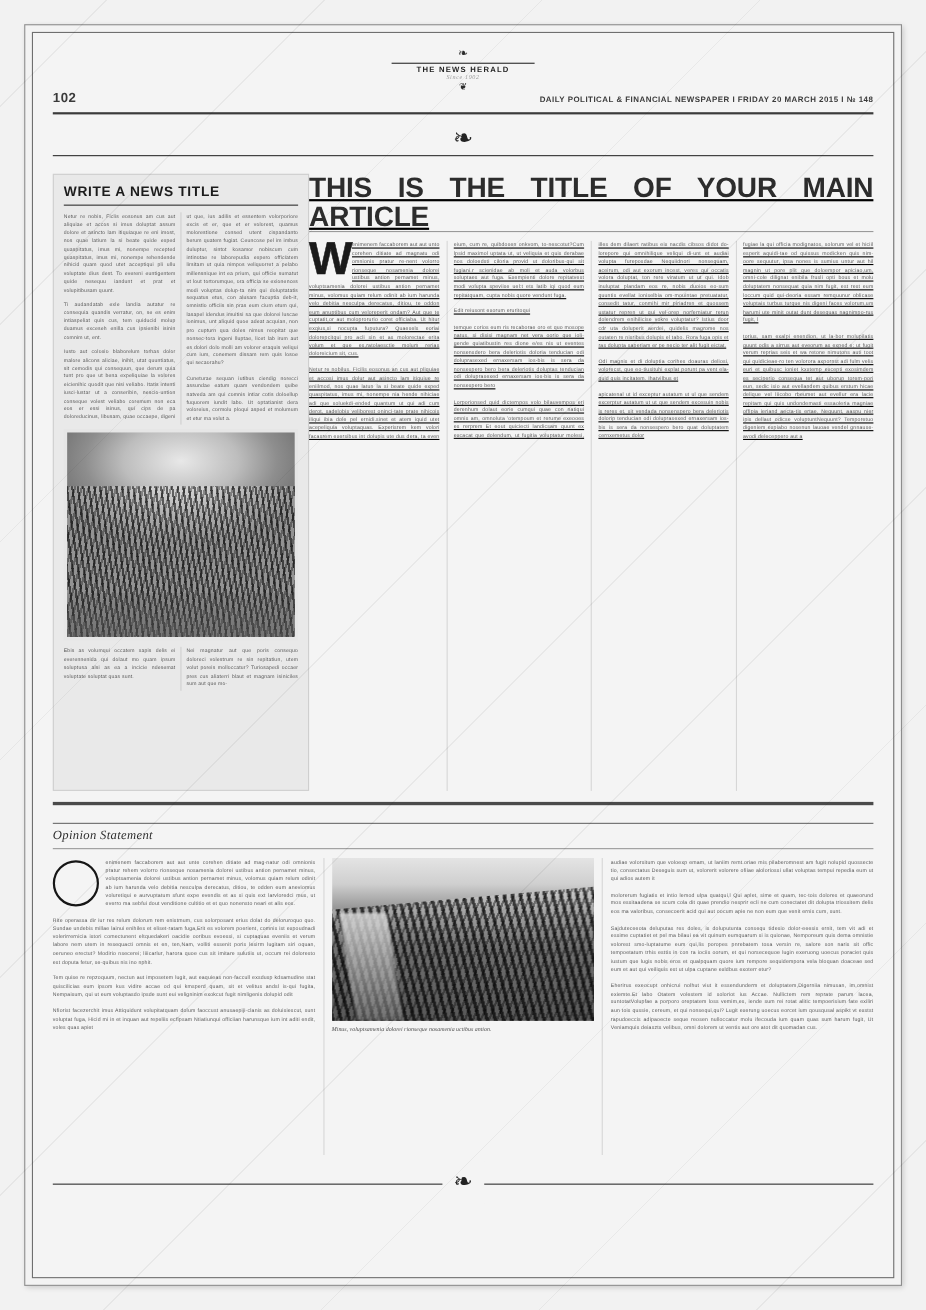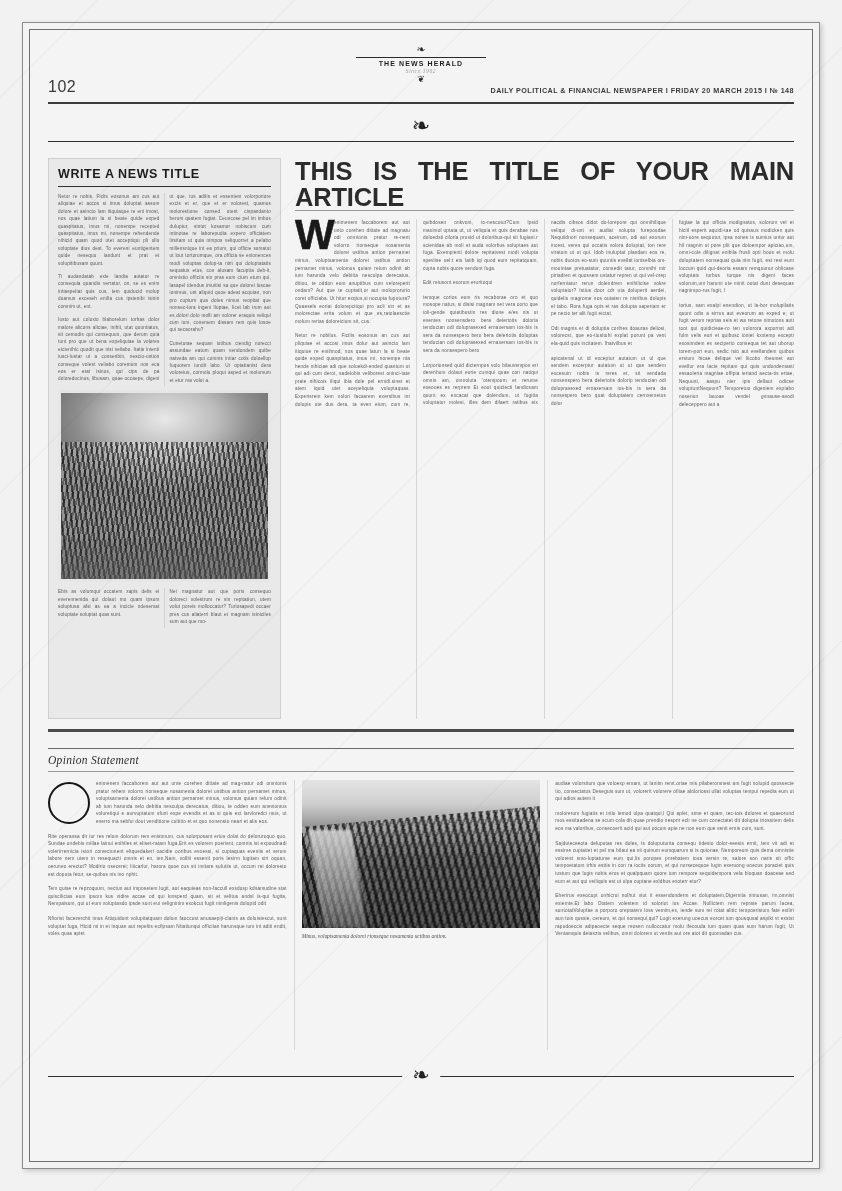--- a/index.html
+++ b/index.html
@@ -28,21 +28,21 @@
   .sheet {
     position:absolute; inset:0;
     padding: 14px 18px 10px 18px;
   }
 
   
   .masthead { position:relative; height: 56px; }
   .folio {
     position:absolute; left:0; bottom:4px;
     font-family:"Liberation Sans", sans-serif;
-    font-weight:400; font-size:16px; letter-spacing:.5px; color:#3a3a3a;
+    font-weight:700; font-size:12px; letter-spacing:.5px; color:#3a3a3a;
   }
   .logo {
     position:absolute; left:50%; top:0; transform:translateX(-50%);
     text-align:center; width:150px;
   }
   .logo-orn { font-size:11px; color:#2b2b2b; line-height:1; height:11px; }
   .logo-rule { border-top:1px solid #2b2b2b; margin:2px 10px; }
   .logo-name {
     font-family:"Liberation Sans", sans-serif;
     font-weight:700; font-size:7px; letter-spacing:1.1px; color:#1f1f1f;
@@ -68,21 +68,21 @@
   .divider-orn .line {
     position:absolute; left:0; right:0; top:31px; border-top:1.5px solid #2f2f2f;
   }
   .divider-orn .glyph {
     position:absolute; left:50%; top:2px; transform:translateX(-50%);
     background:#f4f4f4; padding:0 8px; text-align:center;
     font-size:22px; color:#222; line-height:28px;
   }
 
   
-  .main-area { display:flex; gap:14px; }
+  .main-area { display:flex; }
 
   
   .sidebar {
     width: 233px; flex:0 0 233px;
     background:#e9e9e9;
     border:1px solid #cfcfcf;
     padding: 8px 9px 10px;
   }
   .sidebar-title {
     font-family:"Liberation Sans", sans-serif;
@@ -118,21 +118,21 @@
     background:linear-gradient(180deg, rgba(40,40,40,.1), rgba(90,90,90,.55));
   }
   .side-cols-2 { column-count:2; column-gap:10px; column-rule:1px solid #d0d0d0; }
   .side-cols-2 p {
     margin:0 0 6px; text-align:justify;
     font-family:"Liberation Sans", sans-serif;
     font-size:4.6px; line-height:7.4px; color:#585858; letter-spacing:.18px;
   }
 
   
-  .article { flex:1 1 auto; min-width:0; }
+  .article { flex:1 1 auto; min-width:0;text-decoration:underline; }
   .article-title {
     font-family:"Liberation Sans", sans-serif;
     font-weight:700; font-size:25.5px; letter-spacing:-.2px;
     color:#2c2c2c; line-height:1.02; margin:0;
     -webkit-text-stroke:0;
     text-align:justify;
   }
   .article-sub {
     font-family:"Liberation Sans", sans-serif;
     font-size:10.5px; color:#4a4a4a; margin:7px 0 8px; letter-spacing:.2px;

